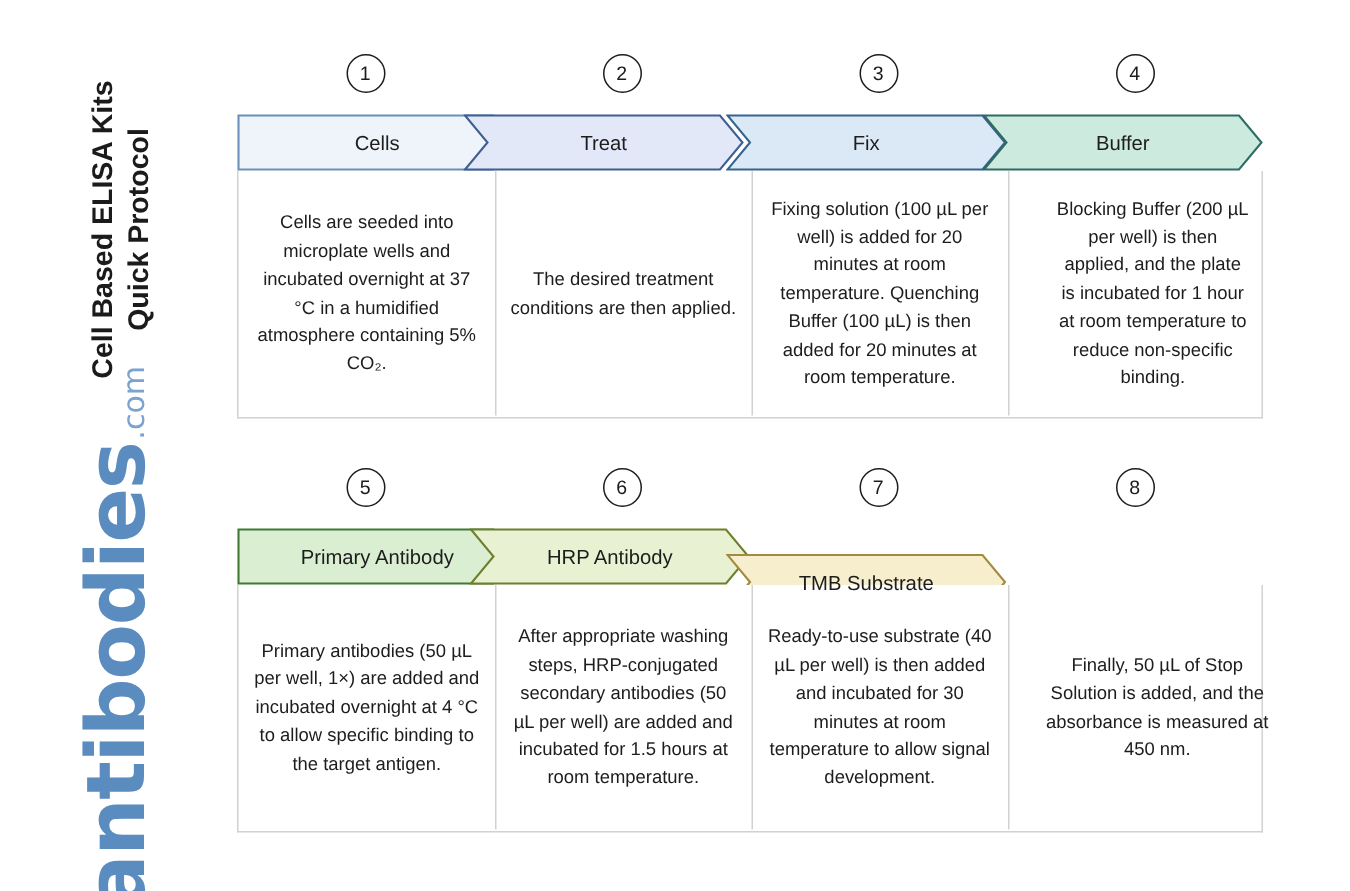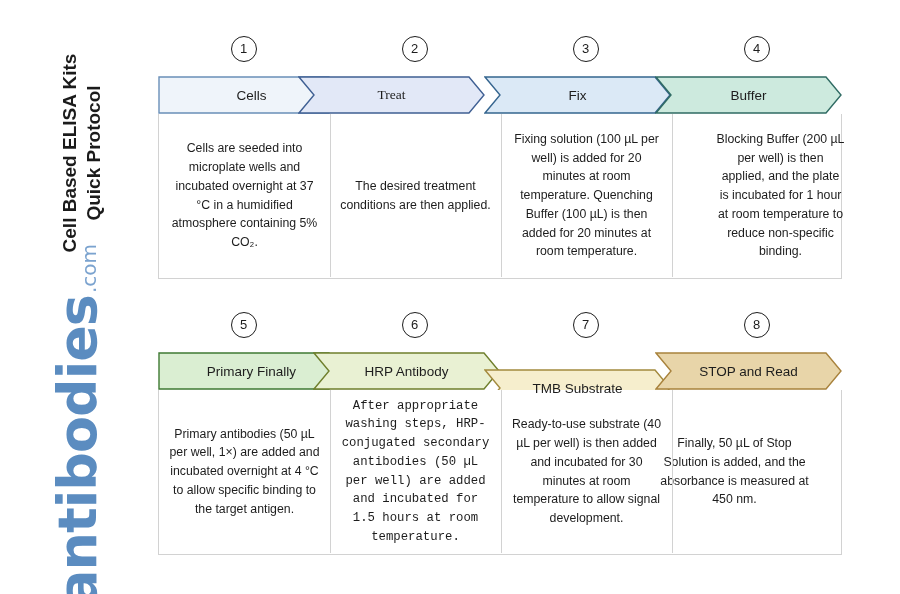--- a/index.html
+++ b/index.html
@@ -198,21 +198,21 @@
         <div class="num-circle" style="left: 414.5px;">3</div>
         <div class="num-circle" style="left: 585.5px;">4</div>
       </div>
     <div class="chev-band">
         <div class="chev" style="left: 0px; width: 187px;">
           <svg class="chev-bg" viewBox="0 0 187 38" preserveAspectRatio="none" width="187" height="38">
             <path d="M1,1 L171,1 L186,19 L171,37 L1,37 Z" fill="#eff4fa" stroke="#6a8fb8" stroke-width="1.4" stroke-linejoin="miter"></path>
           </svg>
           <span class="chev-label">Cells</span>
         </div>
-        <div class="chev" style="left: 140px; width: 187px; font-family: Liberation Serif, serif;">
+        <div class="chev" style="left: 151px; width: 187px;">
           <svg class="chev-bg" viewBox="0 0 187 38" preserveAspectRatio="none" width="187" height="38">
             <path d="M1,1 L171,1 L186,19 L171,37 L1,37 L16,19 Z" fill="#e2e8f7" stroke="#3f5f93" stroke-width="1.4" stroke-linejoin="miter"></path>
           </svg>
           <span class="chev-label">Treat</span>
         </div>
         <div class="chev" style="left: 326px; width: 187px;">
           <svg class="chev-bg" viewBox="0 0 187 38" preserveAspectRatio="none" width="187" height="38">
             <path d="M1,1 L171,1 L186,19 L171,37 L1,37 L16,19 Z" fill="#dbe9f6" stroke="#35658f" stroke-width="1.4" stroke-linejoin="miter"></path>
           </svg>
           <span class="chev-label">Fix</span>
@@ -229,72 +229,66 @@
           <div class="card-text">Cells are seeded into microplate wells and incubated overnight at 37 °C in a humidified atmosphere containing 5% CO₂.</div>
         </div>
         <div class="card" style="left: 171px; width: 171px;">
           <div class="card-text">The desired treatment conditions are then applied.</div>
         </div>
         <div class="card-div" style="left: 171px;"></div>
         <div class="card" style="left: 342px; width: 171px;">
           <div class="card-text">Fixing solution (100 µL per well) is added for 20 minutes at room temperature. Quenching Buffer (100 µL) is then added for 20 minutes at room temperature.</div>
         </div>
         <div class="card-div" style="left: 342px;"></div>
-        <div class="card" style="left: 525px; width: 171px; padding-left: 32px;">
+        <div class="card" style="left: 513px; width: 171px; padding-left: 32px;">
           <div class="card-text">Blocking Buffer (200 µL per well) is then applied, and the plate is incubated for 1 hour at room temperature to reduce non-specific binding.</div>
         </div>
         <div class="card-div" style="left: 513px;"></div>
       </div>
   </div>
 
   <div class="row row-2">
     <div class="numbers">
         <div class="num-circle" style="left: 72.5px;">5</div>
         <div class="num-circle" style="left: 243.5px;">6</div>
         <div class="num-circle" style="left: 414.5px;">7</div>
         <div class="num-circle" style="left: 585.5px;">8</div>
       </div>
     <div class="chev-band">
         <div class="chev" style="left: 0px; width: 187px;">
           <svg class="chev-bg" viewBox="0 0 187 38" preserveAspectRatio="none" width="187" height="38">
             <path d="M1,1 L171,1 L186,19 L171,37 L1,37 Z" fill="#daeed2" stroke="#3f7a33" stroke-width="1.4" stroke-linejoin="miter"></path>
           </svg>
-          <span class="chev-label">Primary Finally</span>
+          <span class="chev-label">Primary Antibody</span>
         </div>
         <div class="chev" style="left: 155px; width: 187px;">
           <svg class="chev-bg" viewBox="0 0 187 38" preserveAspectRatio="none" width="187" height="38">
             <path d="M1,1 L171,1 L186,19 L171,37 L1,37 L16,19 Z" fill="#e9f1d3" stroke="#6f7f2c" stroke-width="1.4" stroke-linejoin="miter"></path>
           </svg>
           <span class="chev-label">HRP Antibody</span>
         </div>
         <div class="chev" style="left: 326px; width: 187px; margin-top: 17px;">
           <svg class="chev-bg" viewBox="0 0 187 38" preserveAspectRatio="none" width="187" height="38">
             <path d="M1,1 L171,1 L186,19 L171,37 L1,37 L16,19 Z" fill="#f6eecd" stroke="#a38a3e" stroke-width="1.4" stroke-linejoin="miter"></path>
           </svg>
           <span class="chev-label">TMB Substrate</span>
-        </div>
-        <div class="chev" style="left: 497px; width: 187px;">
-          <svg class="chev-bg" viewBox="0 0 187 38" preserveAspectRatio="none" width="187" height="38">
-            <path d="M1,1 L171,1 L186,19 L171,37 L1,37 L16,19 Z" fill="#e8d5a9" stroke="#a8823c" stroke-width="1.4" stroke-linejoin="miter"></path>
-          </svg>
-          <span class="chev-label">STOP and Read</span>
         </div>
       </div>
     <div class="cards">
         <div class="card" style="left: 0px; width: 171px;">
           <div class="card-text">Primary antibodies (50 µL per well, 1×) are added and incubated overnight at 4 °C to allow specific binding to the target antigen.</div>
         </div>
-        <div class="card" style="left: 171px; width: 171px; font-family: Liberation Mono, monospace;">
+        <div class="card" style="left: 171px; width: 171px;">
           <div class="card-text">After appropriate washing steps, HRP-conjugated secondary antibodies (50 µL per well) are added and incubated for 1.5 hours at room temperature.</div>
         </div>
         <div class="card-div" style="left: 171px;"></div>
         <div class="card" style="left: 342px; width: 171px;">
           <div class="card-text">Ready-to-use substrate (40 µL per well) is then added and incubated for 30 minutes at room temperature to allow signal development.</div>
         </div>
         <div class="card-div" style="left: 342px;"></div>
-        <div class="card" style="left: 490px; width: 171px; justify-content: center;">
+        <div class="card" style="left: 527px; width: 171px; justify-content: center;">
           <div class="card-text">Finally, 50 µL of Stop Solution is added, and the absorbance is measured at 450 nm.</div>
         </div>
         <div class="card-div" style="left: 513px;"></div>
       </div>
   </div>
 
 </div>
 
 </body></html>

